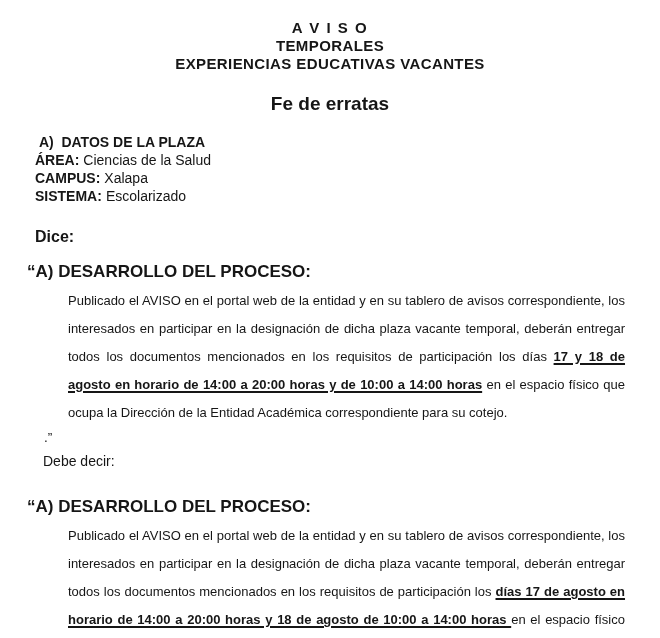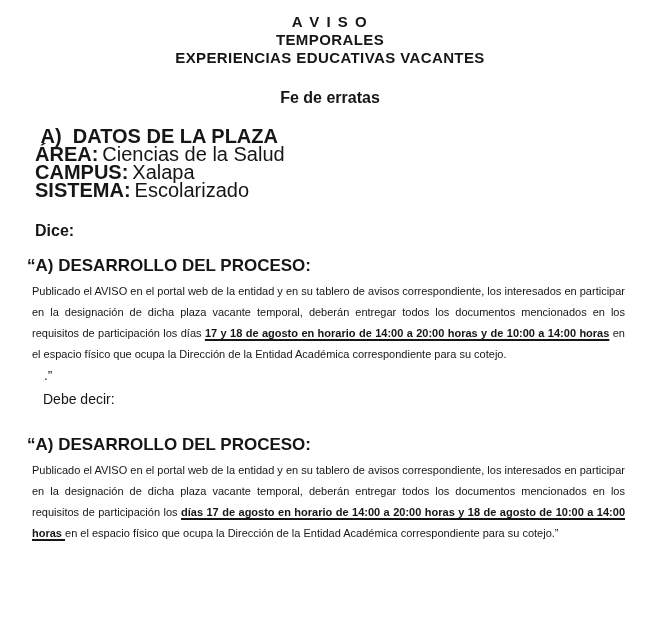--- a/index.html
+++ b/index.html
@@ -4,64 +4,64 @@
 <style>
   * { margin: 0; padding: 0; box-sizing: border-box; }
   html, body { background: #ffffff; }
   body {
     width: 660px;
     height: 638px;
     font-family: "Liberation Sans", "DejaVu Sans", sans-serif;
     color: #161616;
     overflow: hidden;
   }
-  .page { width: 660px; height: 450px; padding-top: 13px; background: #ffffff; }
+  .page { width: 660px; height: 450px; padding-top: 19px; background: #ffffff; }
 
   
   .title-block { text-align: center; }
   .title-line {
     font-weight: bold;
     font-size: 15px;
     line-height: 18px;
     letter-spacing: 0.4px;
   }
   .title-line.spaced { letter-spacing: 1.5px; }
   .subtitle {
     text-align: center;
     font-weight: bold;
-    font-size: 16px;
+    font-size: 19px;
     line-height: 18px;
     margin-top: 22px;
   }
 
   
-  .plaza { margin: 20px 35px 0 35px; font-size: 20px; line-height: 18px; }
+  .plaza { margin: 20px 35px 0 35px; font-size: 14px; line-height: 18px; }
   .plaza-heading { font-weight: bold; white-space: pre-wrap; }
   .plaza-row { }
   .plaza-label { font-weight: bold; }
   .plaza-value { margin-left: 4px; }
 
   
   .dice-label {
     margin: 22px 35px 0 35px;
     font-weight: bold;
     font-size: 16px;
     line-height: 19px;
   }
   .quote-heading {
     margin: 16px 35px 0 27px;
     font-weight: bold;
     font-size: 17px;
     line-height: 20px;
   }
   .quote-heading.second { margin-top: 27px; }
   .body-par {
-    margin: 5px 35px 0 32px;
-    font-size: 11px;
-    line-height: 21px;
+    margin: 5px 35px 0 68px;
+    font-size: 13px;
+    line-height: 28px;
     text-align: justify;
   }
   .emph {
     font-weight: bold;
     text-decoration: underline;
     text-decoration-thickness: 1.5px;
     text-underline-offset: 2px;
   }
   .closing-line {
     margin: 0 35px 0 44px;

